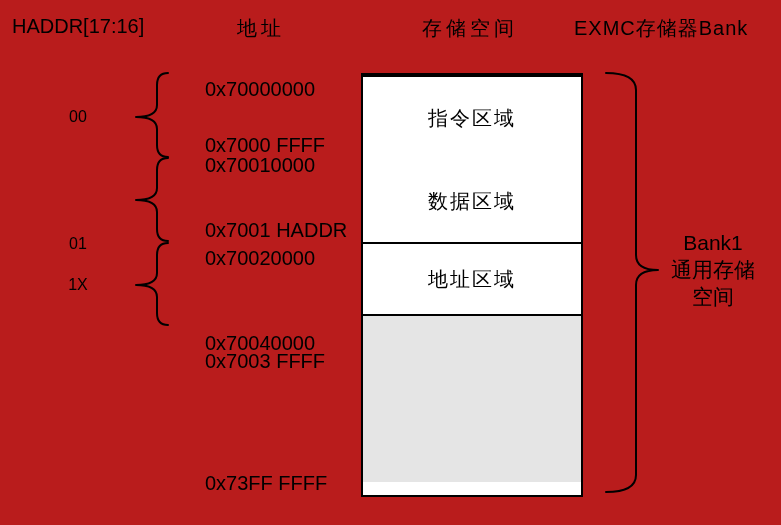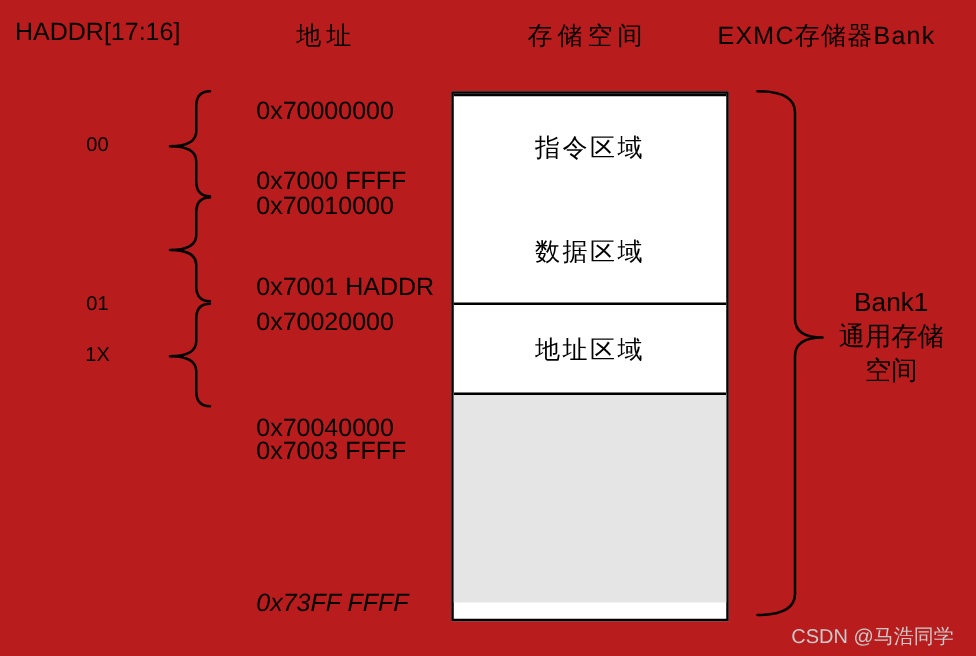--- a/index.html
+++ b/index.html
@@ -12,21 +12,21 @@
   .hdr.cjk{letter-spacing:4px;}
   .haddr{left:12px;}
   .addr{left:237px;}
   .space{left:422px;}
   .bank{left:574px;letter-spacing:1px;}
   .hv{position:absolute;left:58px;width:40px;height:22px;line-height:22px;
       text-align:center;font-size:16px;}
   .hv0{top:106px;} .hv1{top:189px;margin-top:44px;} .hv2{top:274px;}
   .a{position:absolute;left:205px;height:22px;line-height:22px;font-size:20px;white-space:nowrap;}
   .a0{top:78px;} .a1{top:134px;} .a2{top:154px;} .a3{top:219px;}
-  .a4{top:247px;} .a5{top:304px;margin-top:46px;} .a6{top:332px;} .a7{top:472px;font-style:italic;}
+  .a4{top:247px;} .a5{top:304px;margin-top:46px;} .a6{top:332px;} .a7{top:472px;}
   .membox{
     position:absolute;left:361px;top:73px;width:222px;height:424px;
     border:2px solid #000;box-sizing:border-box;background:#fff;
   }
   .region{display:flex;align-items:center;justify-content:center;
           font-size:20px;letter-spacing:2px;box-sizing:border-box;}
   .r1{height:82px;}
   .r2{height:85px;border-top:2px solid #000;}
   .r3{height:72px;border-top:2px solid #000;text-align:right;}
   .r4{height:168px;border-top:2px solid #000;background:#e5e5e5;}
@@ -82,15 +82,14 @@
       <span></span>
     </div>
   </div>
 
   <div class="banklabel">
     <div>Bank1</div>
     <div>通用存储</div>
     <div>空间</div>
   </div>
 
-  <div class="watermark">CSDN @马浩同学</div>
 
 </div>
 
 </body></html>

